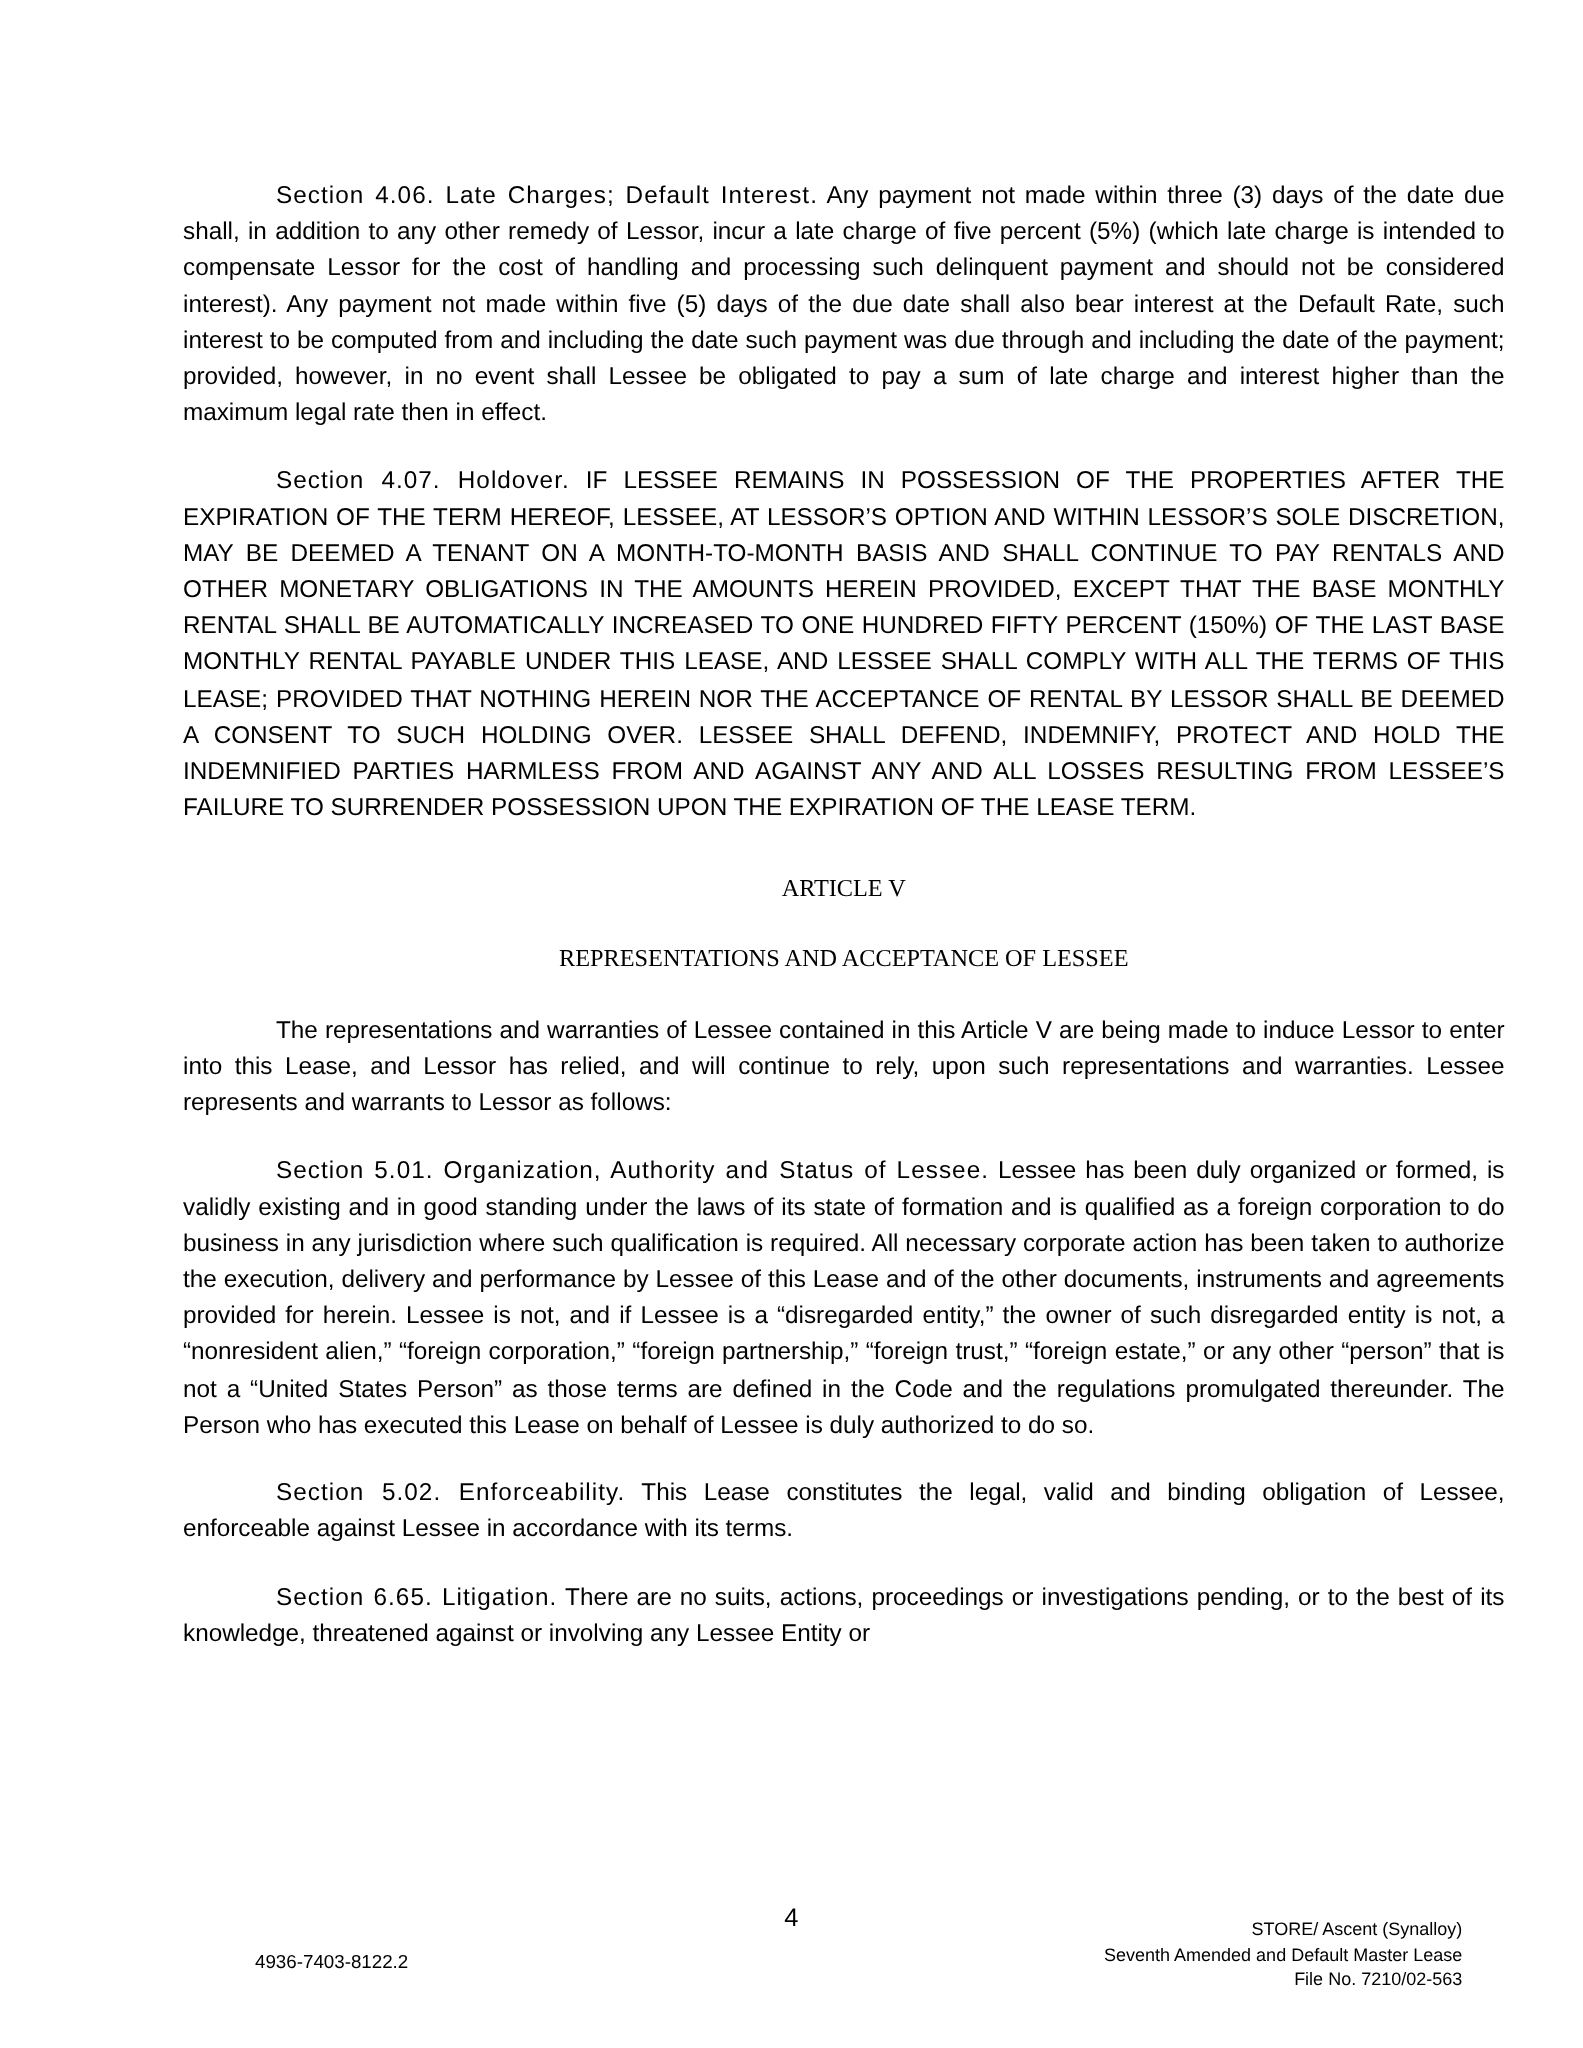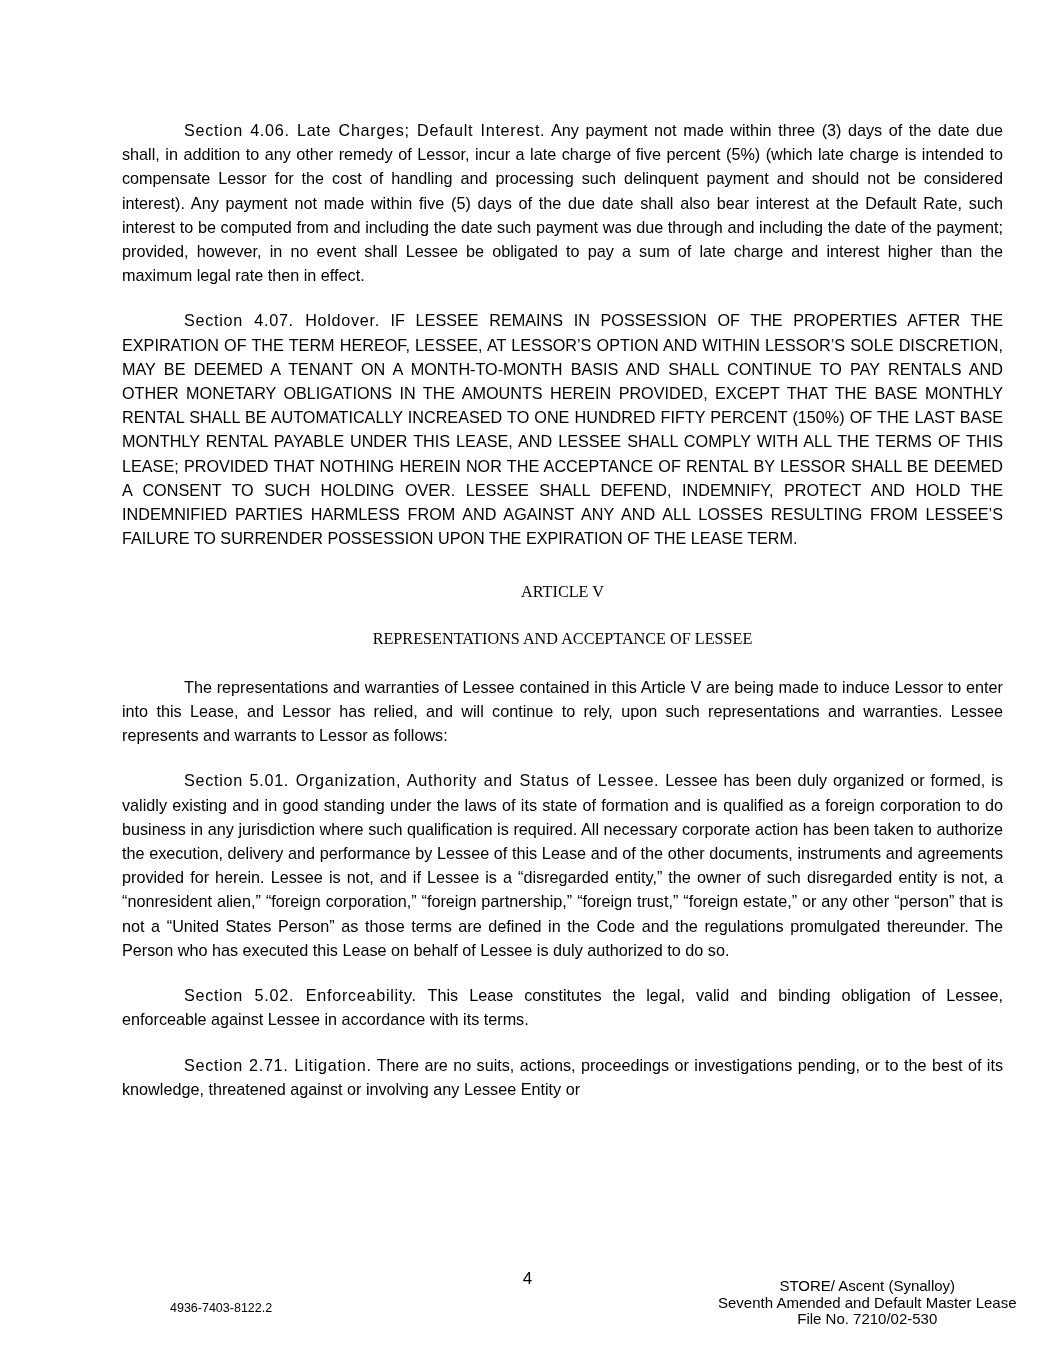--- a/index.html
+++ b/index.html
@@ -72,25 +72,25 @@
   }
   .doc-id {
     position: absolute;
     left: 122px;
     top: 56px;
     font-size: 12.5px;
     margin-left: 48px;
   }
   .footer-right {
     position: absolute;
-    left: 718px;
+    left: 736px;
     top: 33px;
-    font-size: 15px;
+    font-size: 12px;
     line-height: 16.5px;
-    text-align: center;
+    text-align: right;
   }
 </style>
 </head>
 <body>
 
 <div class="page">
 
   <p class="para">
     <span class="lead"></span><span class="run-title">Section 4.06.  Late Charges; Default Interest.</span><span>  Any payment not made within three (3) days of the date due shall, in addition to any other remedy of Lessor, incur a late charge of five percent (5%) (which late charge is intended to compensate Lessor for the cost of handling and processing such delinquent payment and should not be considered interest).  Any payment not made within five (5) days of the due date shall also bear interest at the Default Rate, such interest to be computed from and including the date such payment was due through and including the date of the payment; provided, however, in no event shall Lessee be obligated to pay a sum of late charge and interest higher than the maximum legal rate then in effect.</span>
   </p>
@@ -109,26 +109,26 @@
 
   <p class="para">
     <span class="lead"></span><span class="run-title">Section 5.01.  Organization, Authority and Status of Lessee.</span><span>  Lessee has been duly organized or formed, is validly existing and in good standing under the laws of its state of formation and is qualified as a foreign corporation to do business in any jurisdiction where such qualification is required.   All necessary corporate action has been taken to authorize the execution, delivery and performance by Lessee of this Lease and of the other documents, instruments and agreements provided for herein.  Lessee is not, and if Lessee is a “disregarded entity,” the owner of such disregarded entity is not, a “nonresident alien,” “foreign corporation,” “foreign partnership,” “foreign trust,” “foreign estate,” or any other “person” that is not a “United States Person” as those terms are defined in the Code and the regulations promulgated thereunder.  The Person who has executed this Lease on behalf of Lessee is duly authorized to do so.</span>
   </p>
 
   <p class="para">
     <span class="lead"></span><span class="run-title">Section 5.02. Enforceability.</span><span>   This Lease constitutes the legal, valid and binding obligation of Lessee, enforceable against Lessee in accordance with its terms.</span>
   </p>
 
   <p class="para">
-    <span class="lead"></span><span class="run-title">Section 2.71. Litigation.</span><span>   There are no suits, actions, proceedings or investigations pending, or to the best of its knowledge, threatened against or involving any Lessee Entity or</span>
+    <span class="lead"></span><span class="run-title">Section 6.65. Litigation.</span><span>   There are no suits, actions, proceedings or investigations pending, or to the best of its knowledge, threatened against or involving any Lessee Entity or</span>
   </p>
 
 </div>
 
 <div class="footer">
   <div class="page-number">4</div>
   <div class="doc-id">4936-7403-8122.2</div>
   <div class="footer-right">
     <div>STORE/ Ascent (Synalloy)</div>
     <div>Seventh Amended and Default Master Lease</div>
-    <div>File No. 7210/02-530</div>
+    <div>File No. 7210/02-563</div>
   </div>
 </div>
 
 </body></html>

